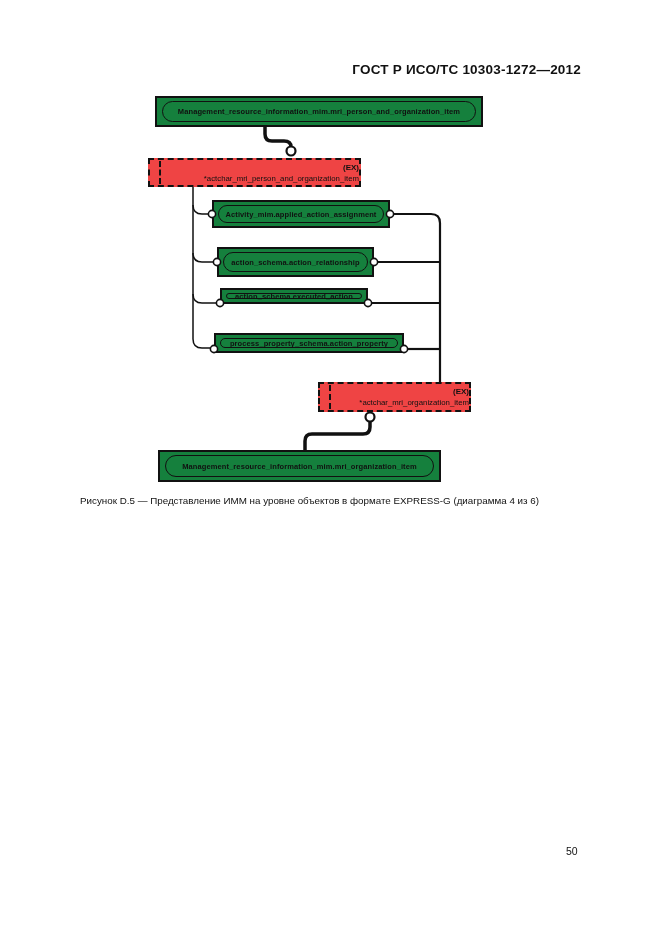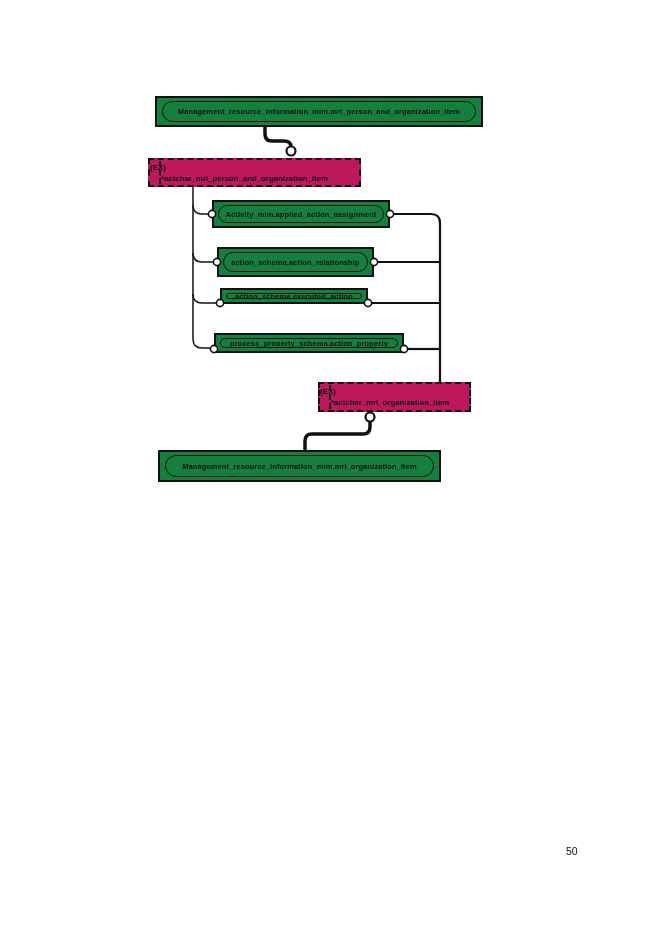--- a/index.html
+++ b/index.html
@@ -23,48 +23,49 @@
   }
   .stadium {
     position: absolute; left: 4px; right: 4px; top: 3px; bottom: 3px;
     border: 1.5px solid #111; border-radius: 12px;
     display: flex; align-items: center; justify-content: center;
     font-size: 7.5px; font-weight: bold; white-space: nowrap;
     letter-spacing: 0.1px;
   }
   .ref-box {
     position: absolute; box-sizing: border-box;
-    border: 2px dashed #111; background: #be185d;
-    text-align: left;
+    border: 2px dashed #111; background: #ef4444;
+    text-align: right;
   }
   .ref-divider {
     position: absolute; left: 9px; top: 1px; bottom: 1px; width: 0;
     border-left: 2px dashed #111;
   }
   .ref-tag {
     margin-top: 2px; font-size: 8px; font-weight: bold; line-height: 11px;
   }
   .ref-label {
-    font-size: 7.8px; font-weight: bold; line-height: 11px;
+    font-size: 7.8px; font-weight: normal; line-height: 11px;
     white-space: nowrap; padding-left: 11px;
   }
   .caption {
     position: absolute; left: 80px; top: 495px;
     font-size: 9.8px; white-space: nowrap;
   }
   .pageno {
     position: absolute; left: 566px; top: 845px;
     font-size: 10.5px;
   }
 </style>
 </head>
 <body>
 
 <div class="page">
 
+  <div class="hdr">ГОСТ Р ИСО/ТС 10303-1272—2012</div>
 
   <svg class="layer" width="661" height="936">
     <g fill="none" stroke="#111">
       <path d="M265,127 V134 Q265,141 272,141 H284 Q291,141 291,147" stroke-width="3.5"></path>
       <path d="M193,186 V339 Q193,348 202,348 H210" stroke-width="1.5"></path>
       <path d="M193,205 Q193,214 202,214 H208" stroke-width="1.5"></path>
       <path d="M193,253 Q193,262 202,262 H213" stroke-width="1.5"></path>
       <path d="M193,294 Q193,303 202,303 H216" stroke-width="1.5"></path>
       <path d="M394,214 H431 Q440,214 440,223 V382" stroke-width="2.2"></path>
       <path d="M378,262 H439" stroke-width="2.2"></path>
@@ -130,16 +131,17 @@
       <circle cx="217" cy="262" r="3.6" stroke-width="1.6"></circle>
       <circle cx="374" cy="262" r="3.6" stroke-width="1.6"></circle>
       <circle cx="220" cy="303" r="3.6" stroke-width="1.6"></circle>
       <circle cx="368" cy="303" r="3.6" stroke-width="1.6"></circle>
       <circle cx="214" cy="349" r="3.6" stroke-width="1.6"></circle>
       <circle cx="404" cy="349" r="3.6" stroke-width="1.6"></circle>
       <circle cx="370" cy="417" r="4.5" stroke-width="2.2"></circle>
     </g>
   </svg>
 
+  <div class="caption">Рисунок D.5 — Представление ИММ на уровне объектов в формате EXPRESS-G (диаграмма 4 из 6)</div>
 
   <div class="pageno">50</div>
 
 </div>
 
 </body></html>

